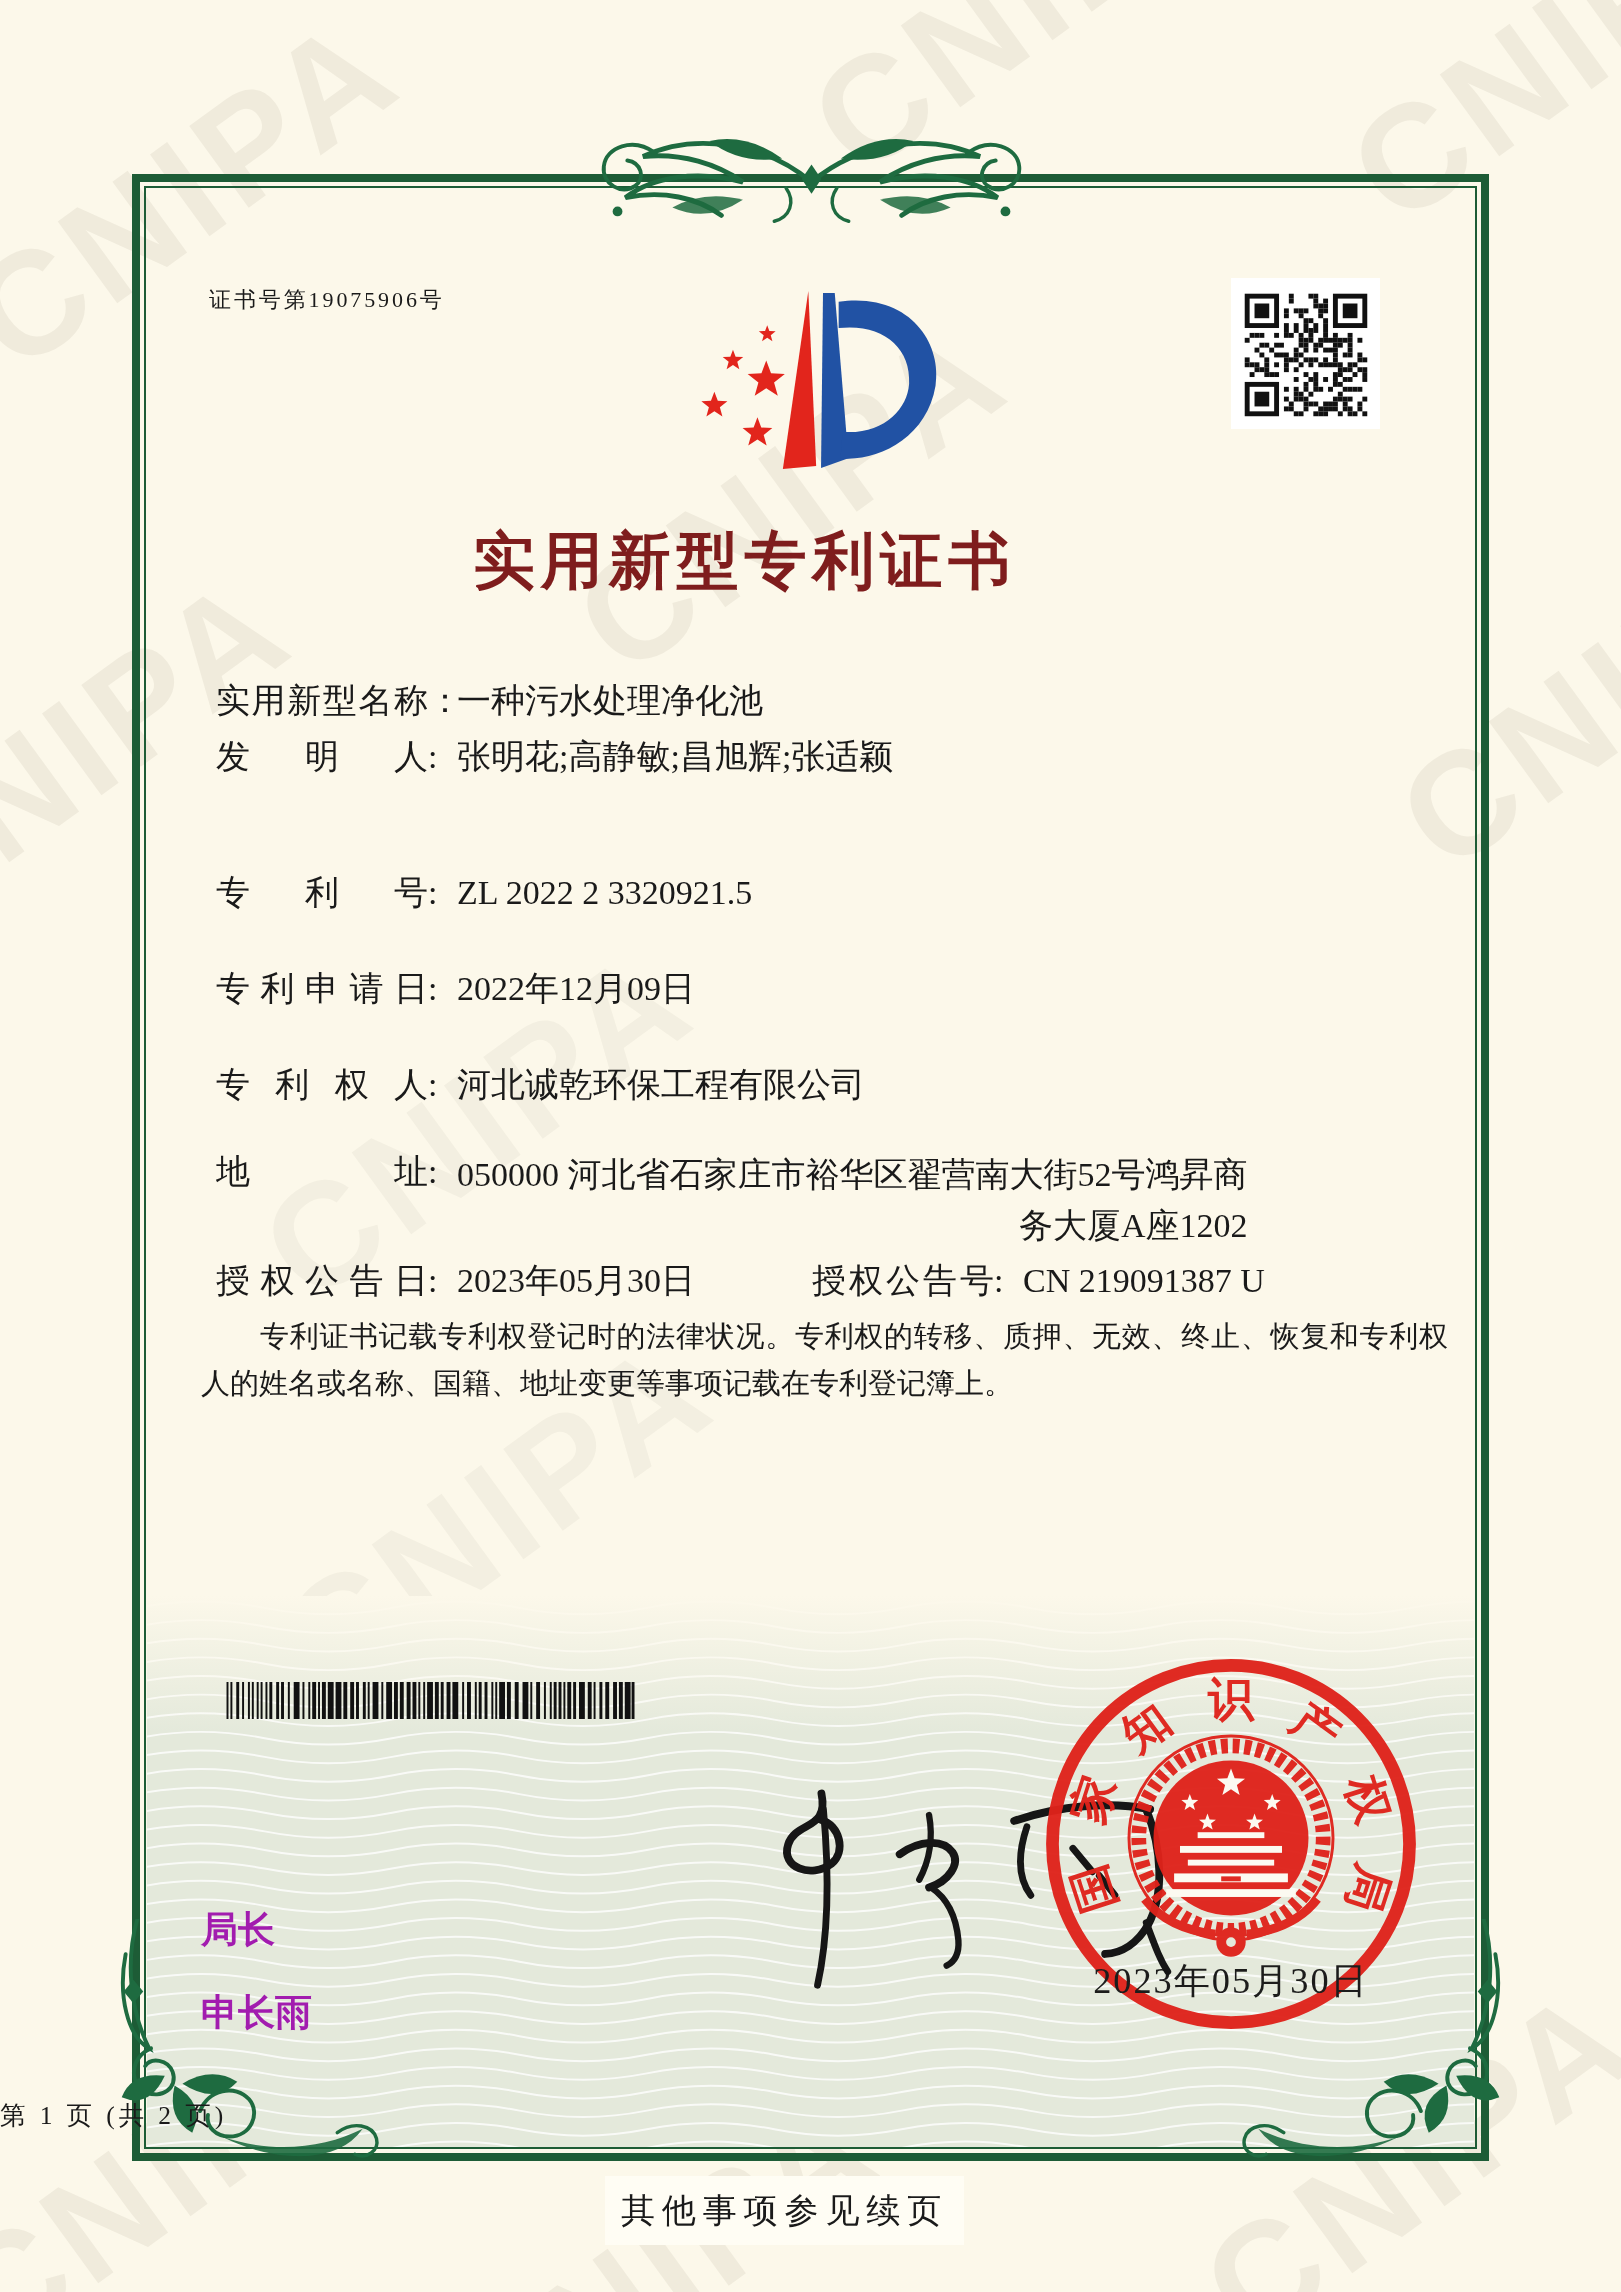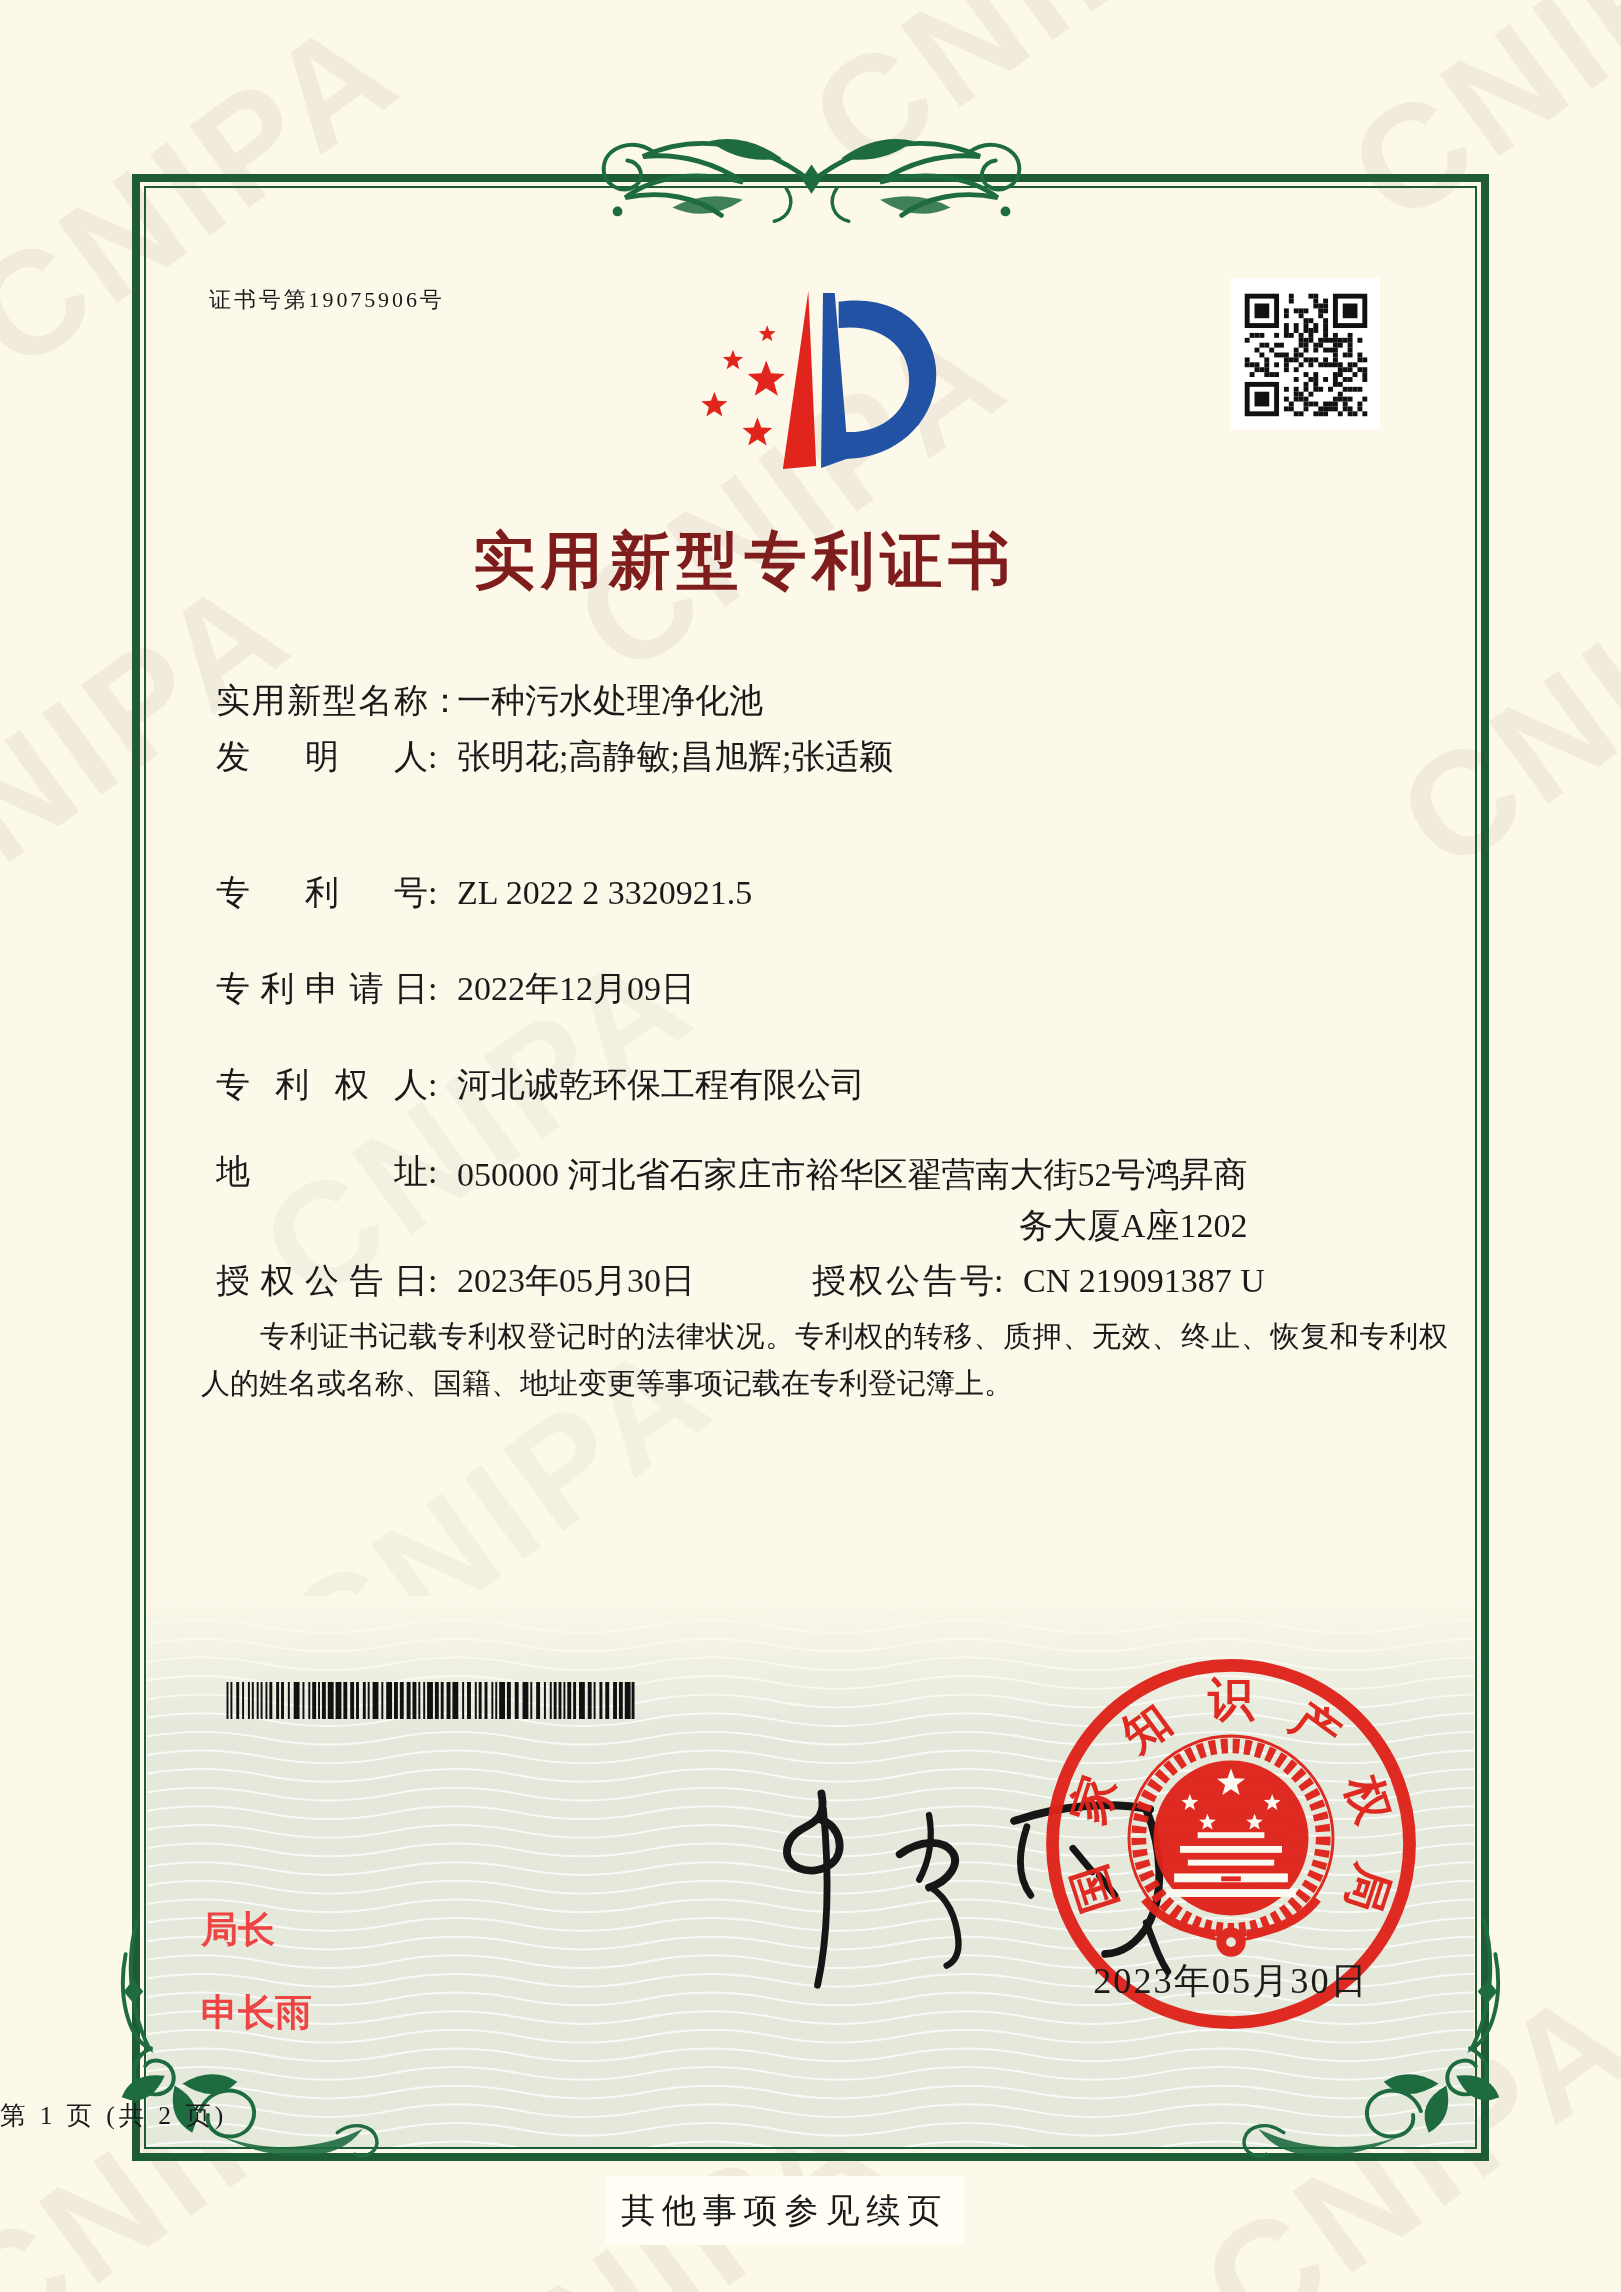--- a/index.html
+++ b/index.html
@@ -47,21 +47,21 @@
   .frow{position:absolute; left:216px; display:flex; font-size:34px; line-height:45px;}
   .flabel{display:inline-block; width:212px; text-align:justify; text-align-last:justify; flex:0 0 auto;}
   .flabel.narrow{width:182px;}
   .fcolon{display:inline-block; width:29px; flex:0 0 auto;}
   .fvalue{white-space:nowrap;text-align:right;}
   .fvalue .vline{line-height:51px;}
   .paras{position:absolute; left:201px; top:1313px; width:1247px;}
   .paras p{margin:0 0 15.7px 0; font-size:29px; line-height:47px; text-align:justify; text-indent:59px;}
   .barcode{position:absolute; left:225px; top:1682px; width:412px; height:37px;}
   .signer{position:absolute; left:201px; font-family:Liberation Sans, sans-serif;
-          font-weight:bold; font-size:37px; color:#ef4444;}
+          font-weight:bold; font-size:37px; color:#a21caf;}
   .signature{position:absolute; left:676px; top:1772px;}
   .seal{position:absolute; left:1025px; top:1638px; opacity:.96;}
   .page-info{position:absolute; left:0; right:73px; top:2098px; text-align:left; font-size:25.5px; letter-spacing:3.9px;}
   .note-box{
     position:absolute; left:605px; top:2176px; width:359px; height:69px;
     background:#fffdf4; text-align:center; line-height:69px;
     font-size:34px; letter-spacing:6.9px; z-index:6;
   }
 </style>
 </head>

